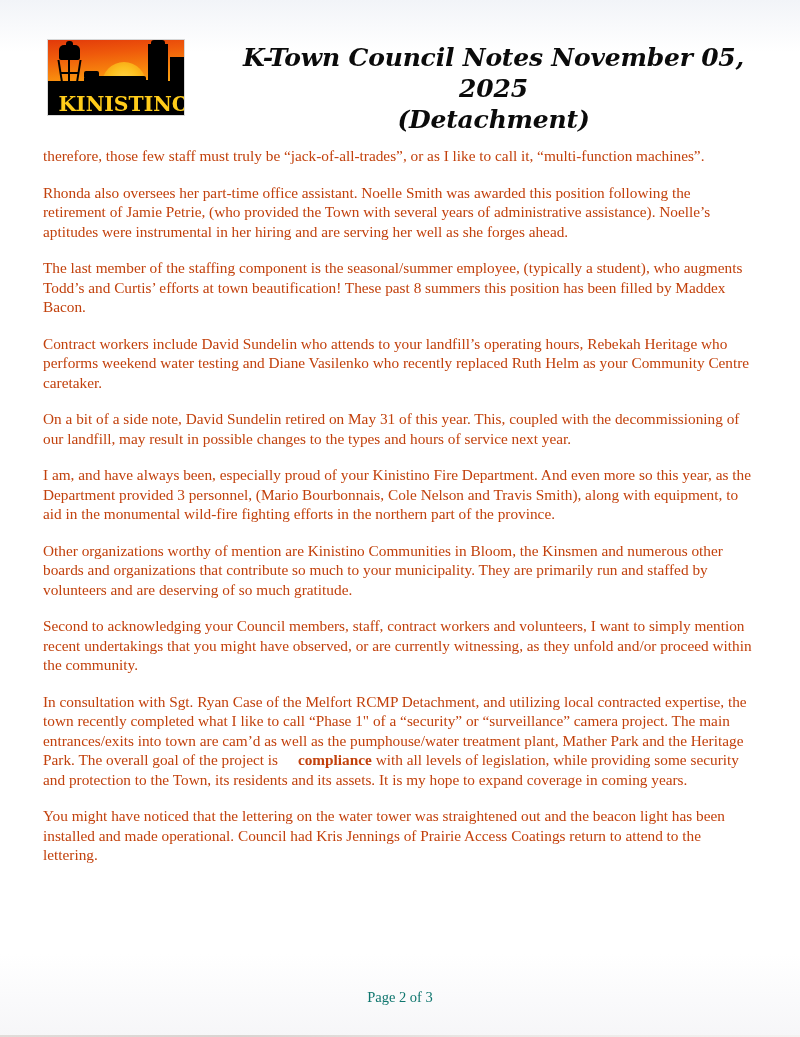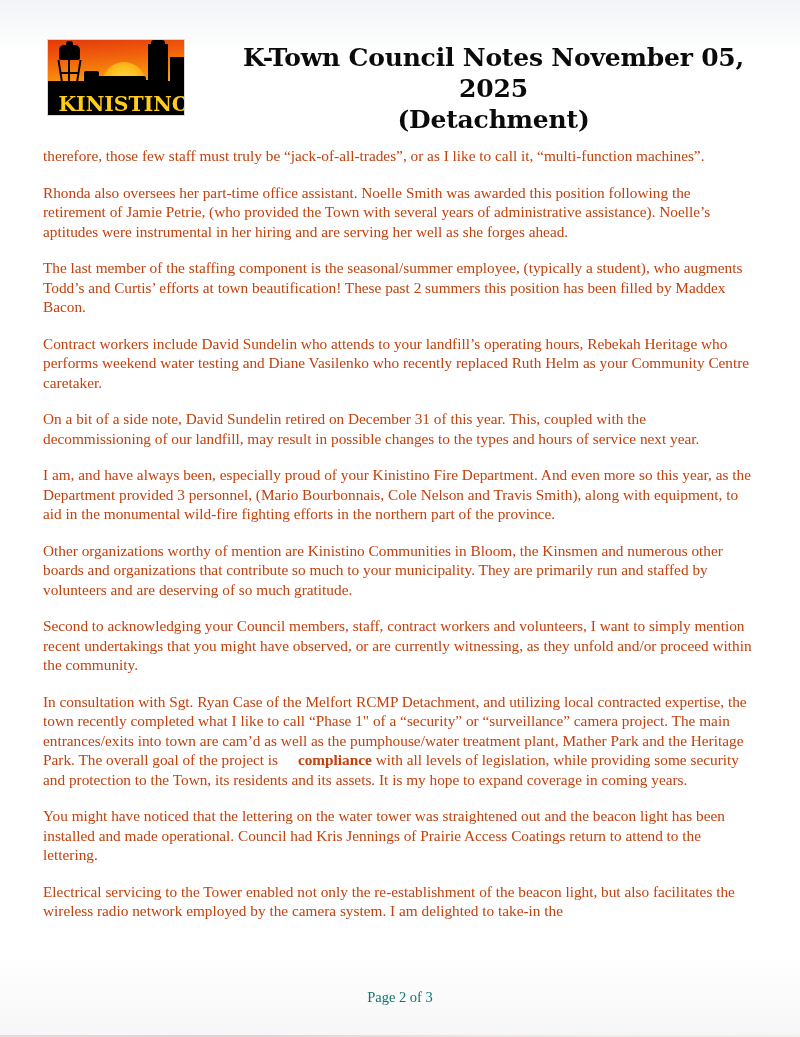--- a/index.html
+++ b/index.html
@@ -176,20 +176,21 @@
     left: 205px;
     right: 18px;
     top: 42px;
     text-align: center;
     font-family: "DejaVu Serif", "Liberation Serif", serif;
     font-weight: 700;
     font-size: 25px;
     line-height: 31px;
     color: #0b0b0b;
     letter-spacing: -0.2px;
+    font-style: italic;
   }
   .title-line2 { display: block; }
 
   
   .body-text {
     position: absolute;
     left: 43px;
     top: 146px;
     width: 714px;
     font-family: "Liberation Serif", "DejaVu Serif", serif;
@@ -252,29 +253,28 @@
       <div class="title-block">
         <span>K-Town Council Notes November 05, 2025</span>
         <span class="title-line2">(Detachment)</span>
       </div>
 
     </div>
 
     <div class="body-text" id="body-text">
         <p><span>therefore, those few staff must truly be “jack-of-all-trades”, or as I like to call it, “multi-function machines”.</span></p>
         <p><span>Rhonda also oversees her part-time office assistant.  Noelle Smith was awarded this position following the retirement of Jamie Petrie, (who provided the Town with several years of administrative assistance).  Noelle’s aptitudes were instrumental in her hiring and are serving her well as she forges ahead.</span></p>
-        <p><span>The last member of the staffing component is the seasonal/summer employee, (typically a student), who augments Todd’s and Curtis’ efforts at town beautification!  These past 2 summers this position has been filled by Maddex Bacon.</span></p>
+        <p><span>The last member of the staffing component is the seasonal/summer employee, (typically a student), who augments Todd’s and Curtis’ efforts at town beautification!  These past 8 summers this position has been filled by Maddex Bacon.</span></p>
         <p><span>Contract workers include David Sundelin who attends to your landfill’s operating hours, Rebekah Heritage who performs weekend water testing and Diane Vasilenko who recently replaced Ruth Helm as your Community Centre caretaker.</span></p>
-        <p><span>On a bit of a side note, David Sundelin retired on December 31 of this year.  This, coupled with the decommissioning of our landfill, may result in possible changes to the types and hours of service next year.</span></p>
+        <p><span>On a bit of a side note, David Sundelin retired on May 31 of this year.  This, coupled with the decommissioning of our landfill, may result in possible changes to the types and hours of service next year.</span></p>
         <p><span>I am, and have always been, especially proud of your Kinistino Fire Department.  And even more so this year, as the Department provided 3 personnel, (Mario Bourbonnais, Cole Nelson and Travis Smith), along with equipment, to aid in the monumental wild-fire fighting efforts in the northern part of the province.</span></p>
         <p><span>Other organizations worthy of mention are Kinistino Communities in Bloom, the Kinsmen and numerous other boards and organizations that contribute so much to your municipality.  They are primarily run and staffed by volunteers and are deserving of so much gratitude.</span></p>
         <p><span>Second to acknowledging your Council members, staff, contract workers and volunteers, I want to simply mention recent undertakings that you might have observed, or are currently witnessing, as they unfold and/or proceed within the community.</span></p>
         <p><span>In consultation with Sgt. Ryan Case of the Melfort RCMP Detachment, and utilizing local contracted expertise, the town recently completed what I like to call “Phase 1" of a “security” or “surveillance” camera project.  The main entrances/exits into town are cam’d as well as the pumphouse/water treatment plant, Mather Park and the Heritage Park.  The overall goal of the project is </span><b>compliance</b><span> with all levels of legislation, while providing some security and protection to the Town, its residents and its assets.  It is my hope to expand coverage in coming years.</span></p>
         <p><span>You might have noticed that the lettering on the water tower was straightened out and the beacon light has been installed and made operational.  Council had Kris Jennings of Prairie Access Coatings return to attend to the lettering.</span></p>
-        <p><span>Electrical servicing to the Tower enabled not only the re-establishment of the beacon light, but also facilitates the wireless radio network employed by the camera system.  I am delighted to take-in the</span></p>
       </div>
 
     <div class="footer">
       <span>Page 2 of  3</span>
     </div>
 
   </div>
 
   <div class="scan-line-bottom"></div>
 

